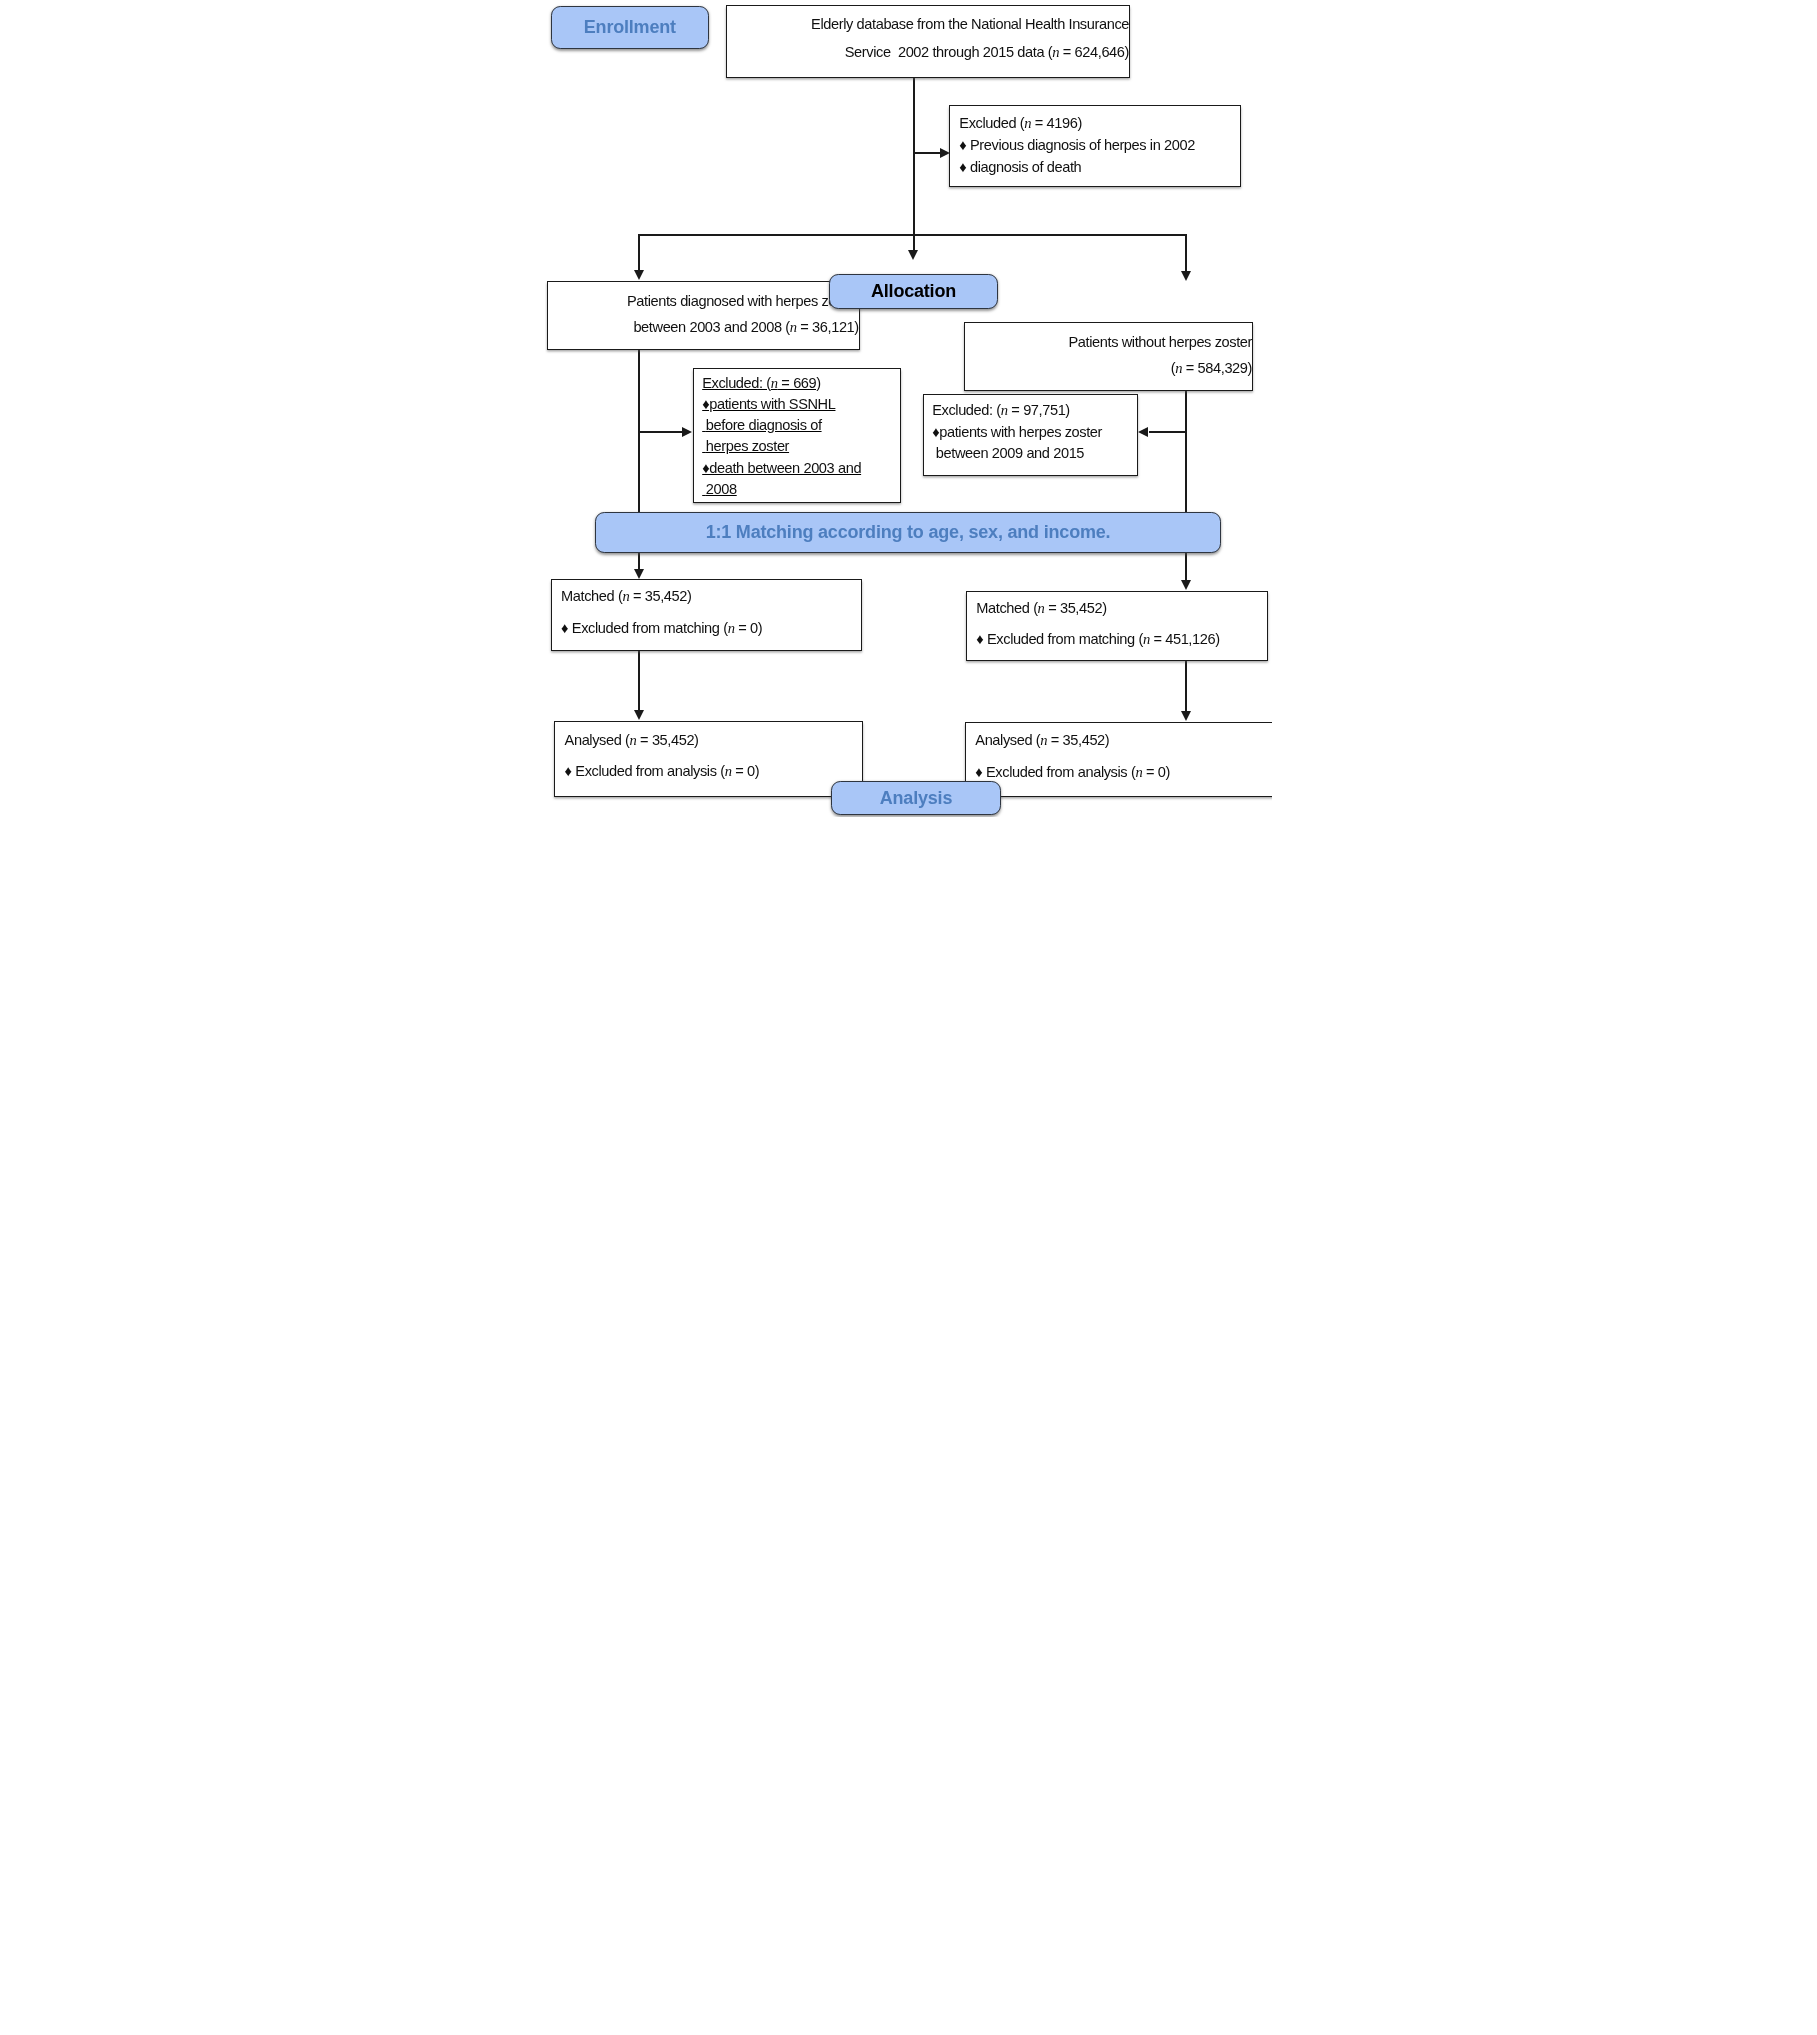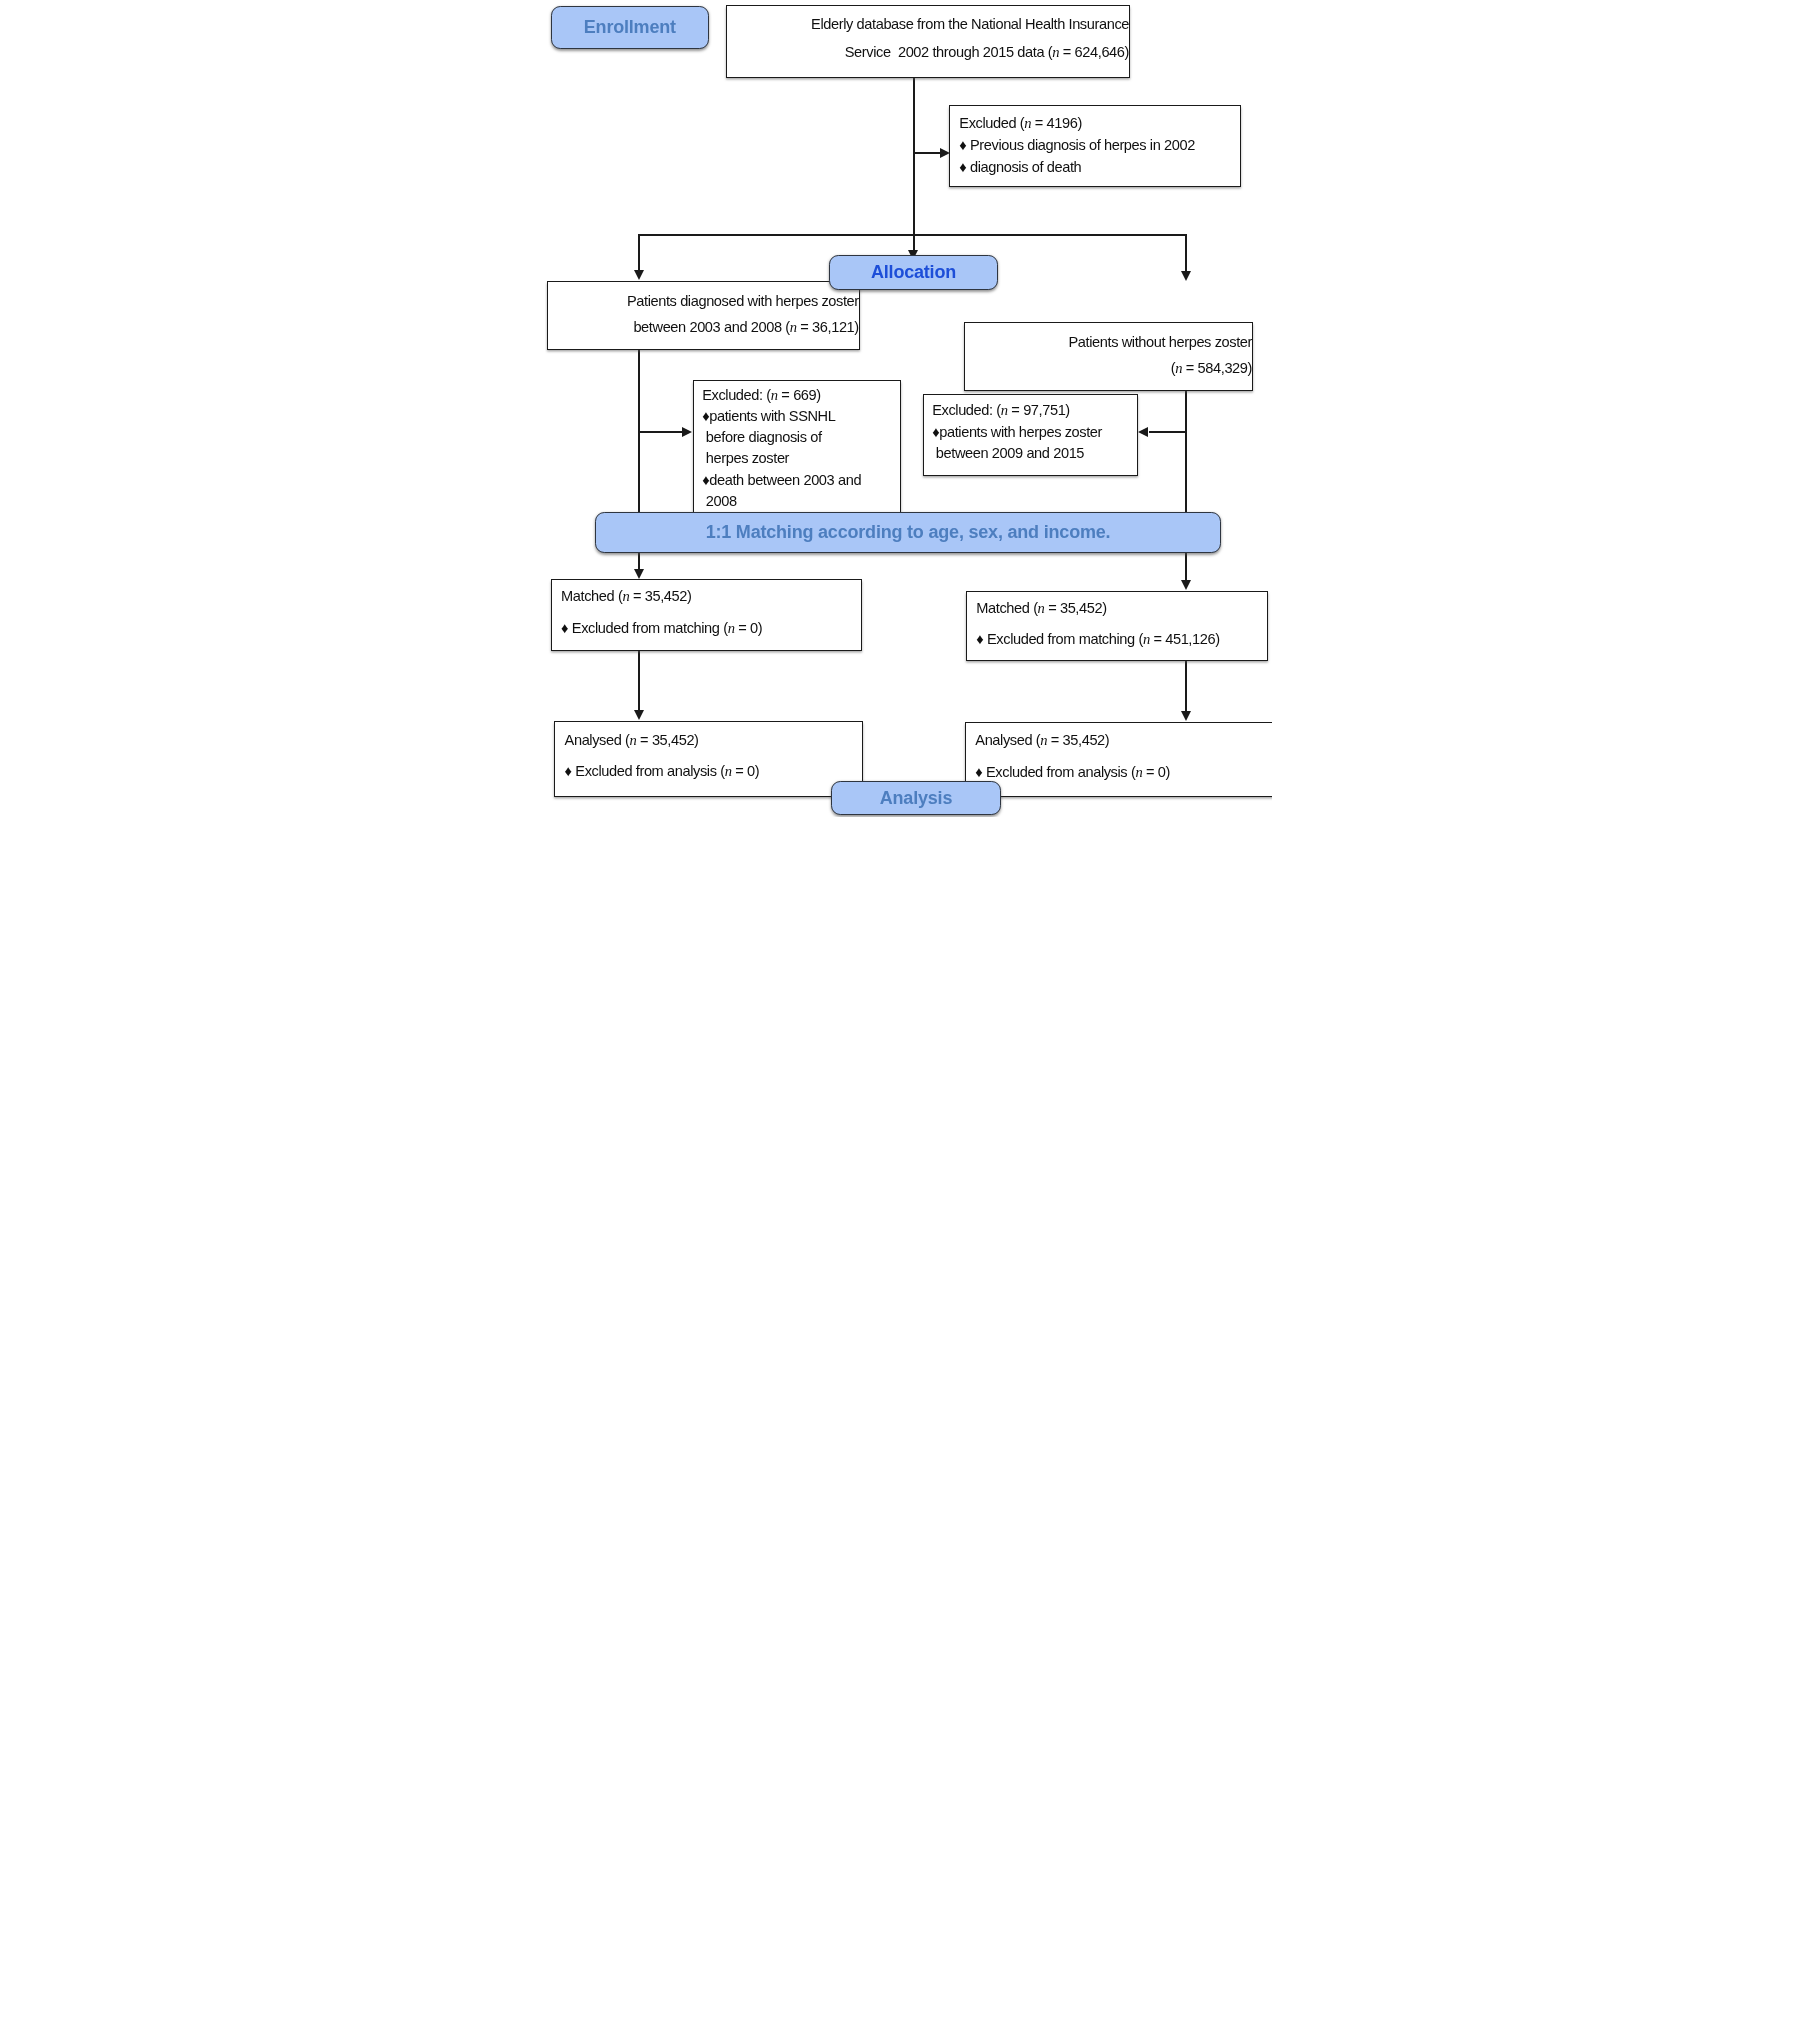--- a/index.html
+++ b/index.html
@@ -83,21 +83,21 @@
   <div class="box" style="left:1.8px;top:281px;width:313px;height:69px;">
     <div class="box-text t-center" style="line-height:1.77;padding-top:7px;">Patients diagnosed with herpes zoster
 between 2003 and 2008 (<i>n</i> = 36,121)</div>
   </div>
 
   <div class="box" style="left:419px;top:283px;width:289px;height:69px;margin-top:39px;">
     <div class="box-text t-center" style="line-height:1.77;padding-top:7px;">Patients without herpes zoster
 (<i>n</i> = 584,329)</div>
   </div>
 
-  <div class="box" style="left:148px;top:380px;width:208px;height:135px;">
+  <div class="box" style="left:148px;top:368px;width:208px;height:135px;text-decoration:underline;">
     <div class="box-text" style="line-height:1.46;padding:3.5px 0 0 8.2px;">Excluded: (<i>n</i> = 669)
 ♦patients with SSNHL
  before diagnosis of
  herpes zoster
 ♦death between 2003 and
  2008</div>
   </div>
 
   <div class="box" style="left:378px;top:394px;width:215px;height:82px;">
     <div class="box-text" style="line-height:1.46;padding:5.3px 0 0 8.2px;">Excluded: (<i>n</i> = 97,751)
@@ -124,20 +124,20 @@
   </div>
 
   <div class="box" style="left:420px;top:722px;width:319px;height:75px;">
     <div class="box-text" style="line-height:1.08;padding:10px 0 0 9.3px;">Analysed (<i>n</i> = 35,452)
 
 ♦ Excluded from analysis (<i>n</i> = 0)</div>
   </div>
 
   <div class="stage" style="left: 5.8px; top: 5.8px; width: 158px; height: 43px; background-color: rgb(169, 198, 247); color: rgb(77, 126, 191);">Enrollment</div>
 
-  <div class="stage" style="left: 284px; top: 255px; width: 169px; height: 35px; background-color: rgb(169, 198, 247); color: #1d4ed8;">Allocation</div>
+  <div class="stage" style="left: 284px; top: 274px; width: 169px; height: 35px; background-color: rgb(169, 198, 247); color: #000000;">Allocation</div>
 
   <div class="stage" style="left: 50px; top: 512px; width: 626px; height: 41px; background-color: rgb(169, 198, 247); color: rgb(77, 126, 191); text-align: right;">1:1 Matching according to age, sex, and income.</div>
 
   <div class="stage" style="left: 286px; top: 781px; width: 170px; height: 34px; background-color: rgb(169, 198, 247); color: rgb(77, 126, 191);">Analysis</div>
 
 </div>
 
 
 </body></html>

